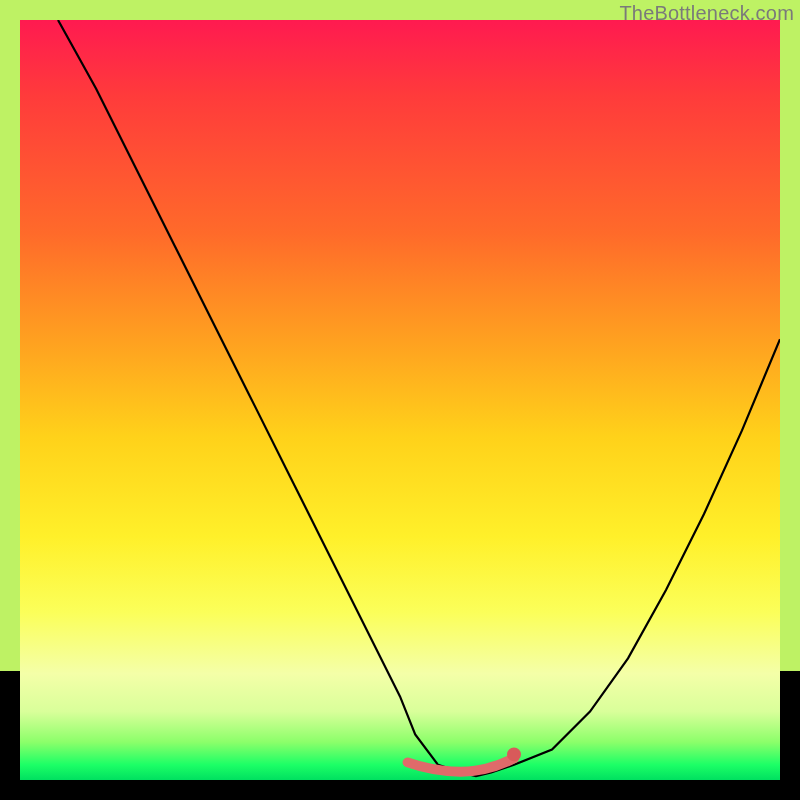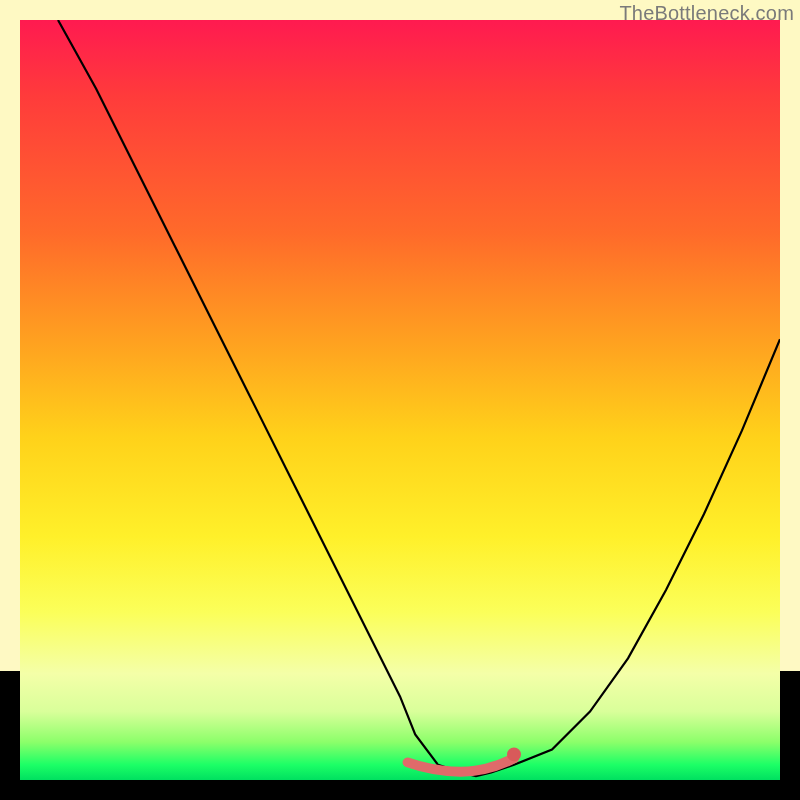--- a/index.html
+++ b/index.html
@@ -8,21 +8,21 @@
     width: 800px;
     height: 800px;
     background: #000;
     overflow: hidden;
     font-family: Arial, Helvetica, sans-serif;
   }
   .frame {
     position: relative;
     width: 800px;
     height: 671px;
-    background: #fef9c3;
+    background: #bef264;
   }
   .plot {
     position: absolute;
     left: 20px;
     top: 20px;
     width: 760px;
     height: 760px;
     overflow: hidden;
   }
   .gradient {

